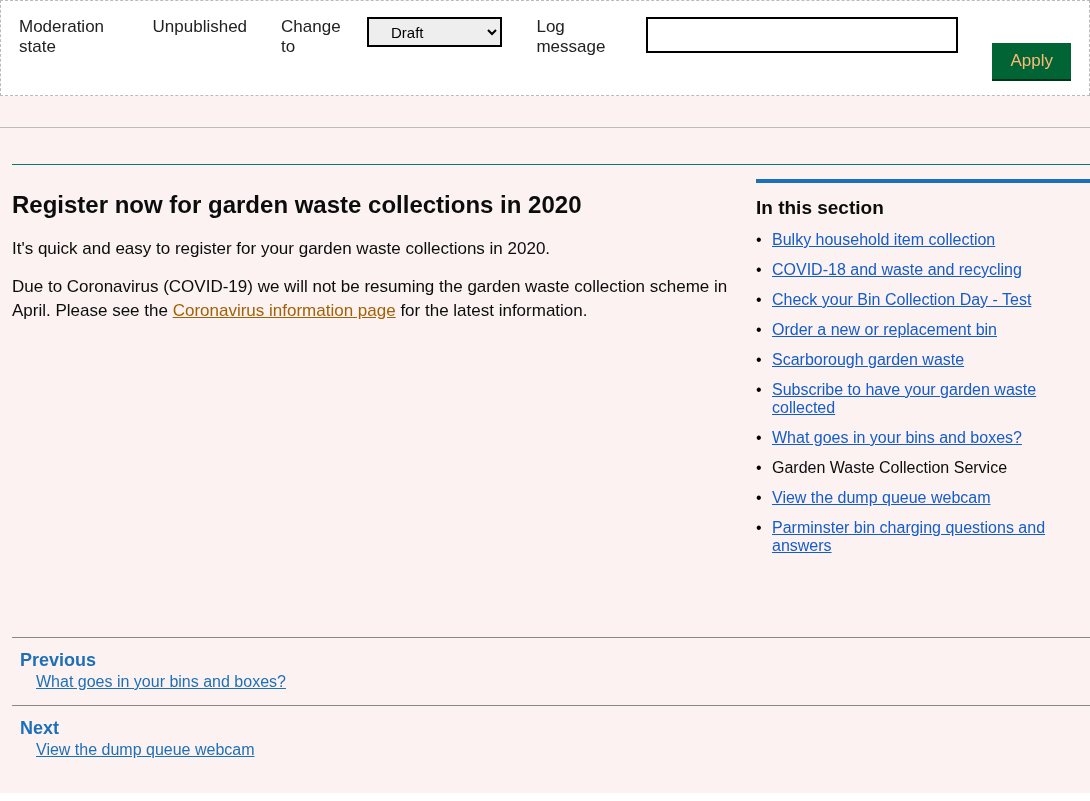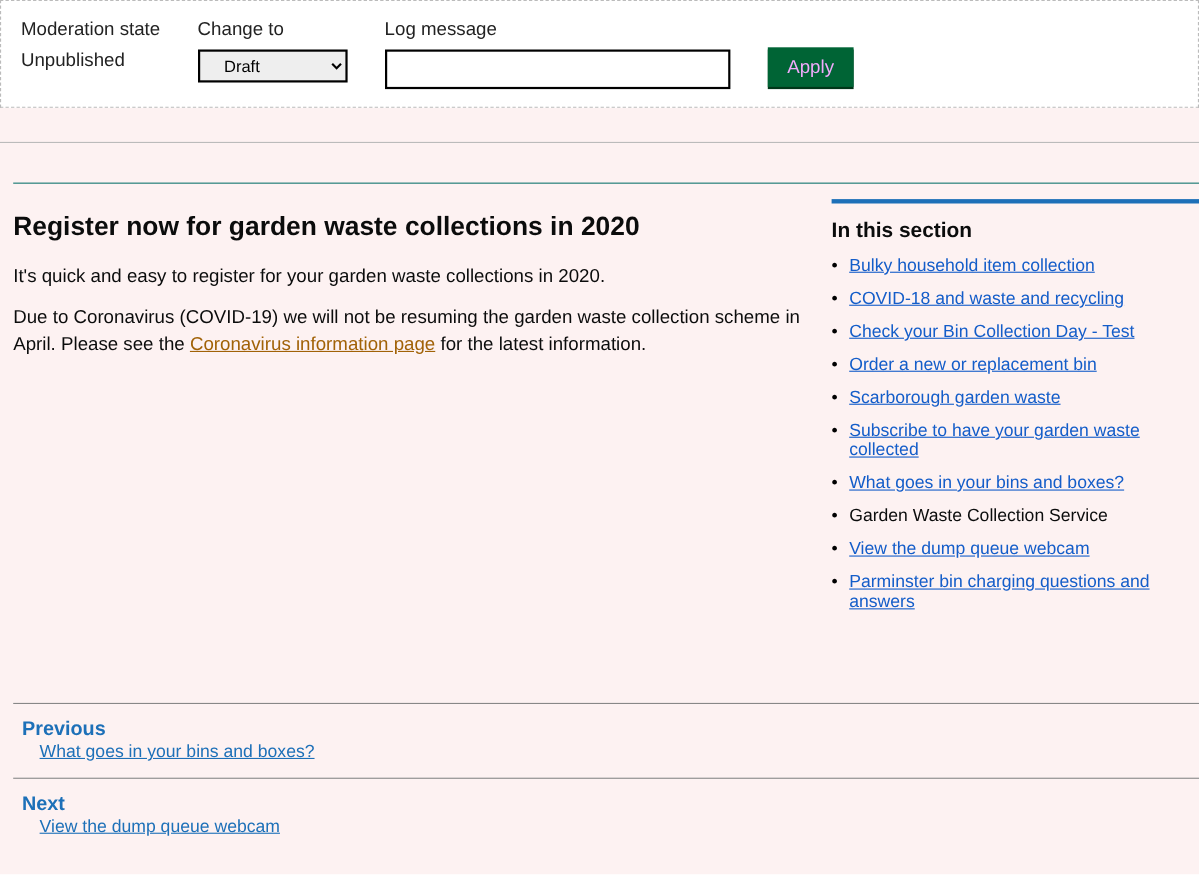--- a/index.html
+++ b/index.html
@@ -23,21 +23,20 @@
     border: 1px dashed #bbb;
     background: #fff;
     padding: 16px 18px;
     display: flex;
     gap: 34px;
     align-items: flex-start;
     margin: 0;
   }
   .mod-col {
     display: flex;
-    flex-direction: column;
     gap: 8px;
   }
   .mod-label {
     font-size: 17px;
     color: #222;
   }
   .mod-value {
     font-size: 17px;
     color: #222;
   }
@@ -52,21 +51,21 @@
   .mod-input {
     width: 314px;
     height: 36px;
     border: 2px solid #000;
     background: #fff;
     font-size: 15px;
     padding: 4px 8px;
   }
   .apply-btn {
     background: #006435;
-    color: #f0abfc;
+    color: #fdba74;
     border: none;
     padding: 8px 18px;
     font-size: 17px;
     cursor: pointer;
     box-shadow: 0 2px 0 #003618;
     margin-top: 26px;
     height: 36px;
   }
   .hr-spacer {
     height: 32px;

